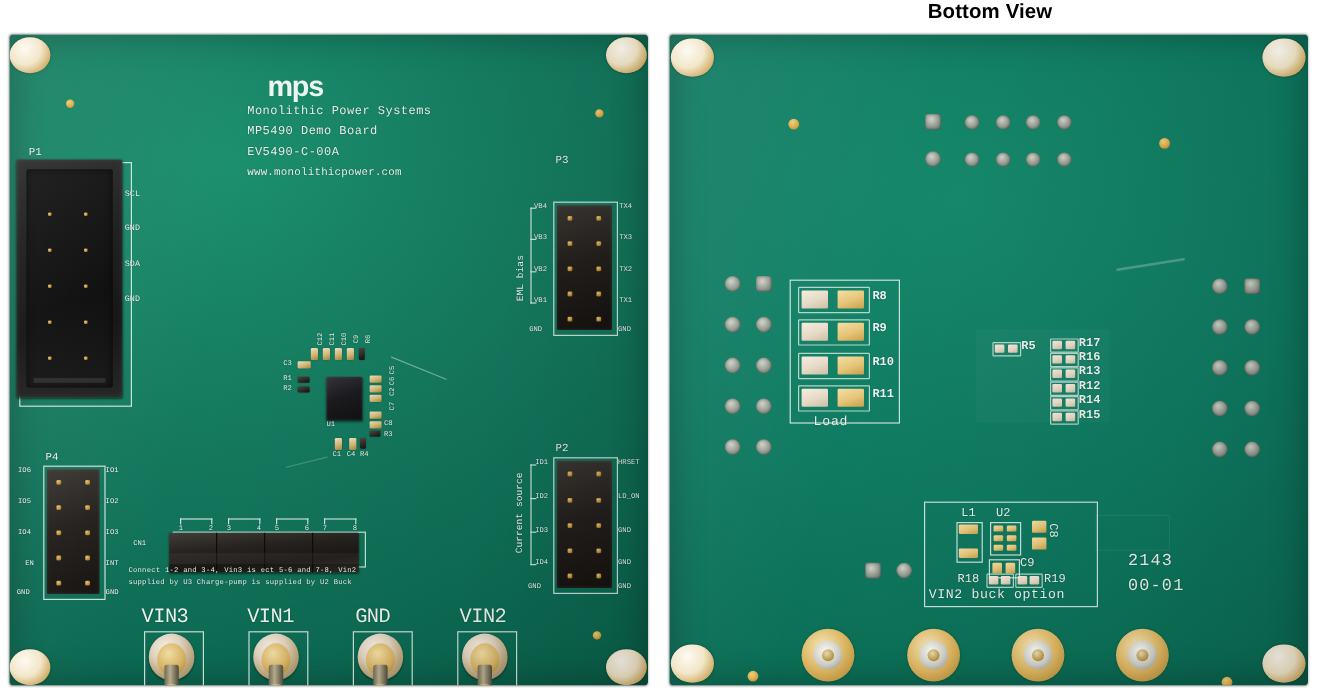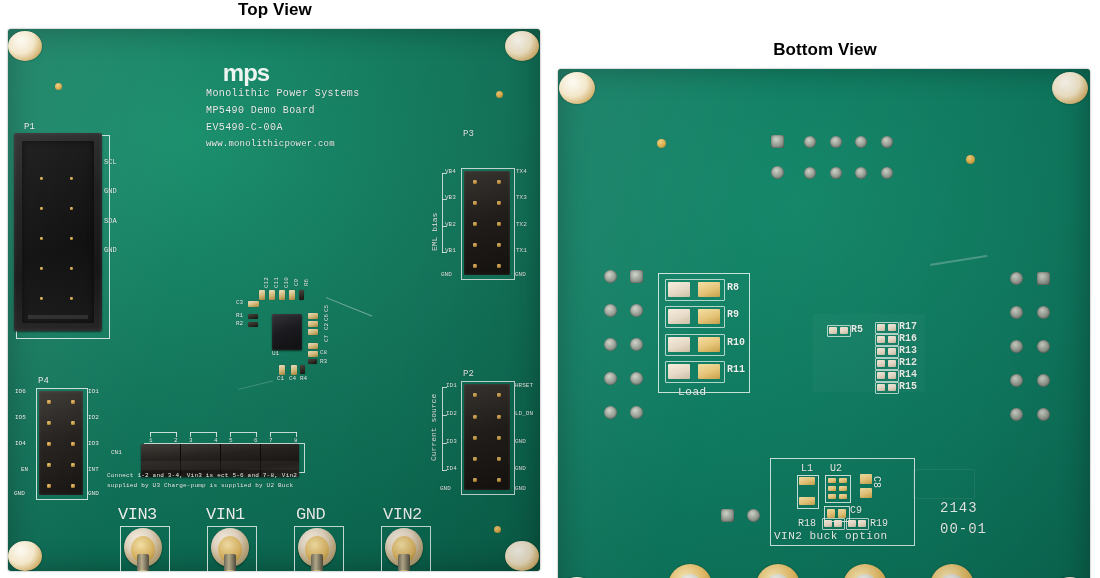--- a/index.html
+++ b/index.html
@@ -95,21 +95,20 @@
   .scratch{position:absolute;background:rgba(235,245,240,.45);border-radius:2px;
      transform-origin:0 0;}
 </style>
 </head>
 <body>
 
 <div class="figure">
 
   <div class="view" style="left:0;top:0;width:550px;height:578px;">
 
-    <div class="view-title">Top View</div>
 
     <div class="board top" style="left:8px;top:29px;width:532px;height:542px;">
 
       <div class="mhole" style="left:0px;top:2px;width:34px;height:30px;"></div>
       <div class="mhole" style="left:497px;top:2px;width:34px;height:30px;"></div>
       <div class="mhole" style="left:0px;top:512px;width:34px;height:30px;"></div>
       <div class="mhole" style="left:497px;top:512px;width:34px;height:30px;"></div>
       <div class="vpad" style="left:47px;top:54px;width:7px;height:7px;"></div>
       <div class="vpad" style="left:488px;top:62px;width:7px;height:7px;"></div>
       <div class="vpad" style="left:486px;top:497px;width:7px;height:7px;"></div>
@@ -344,21 +343,21 @@
       <div class="silkbox" style="left:373px;top:497px;width:48px;height:50px;"></div>
       <div class="sma" style="left:377px;top:499px;width:38px;height:54px;">
         <div class="body"></div>
           <div class="ring"></div>
           <div class="stem"></div>
           <div class="tip"></div>
       </div>
     </div>
   </div>
 
-  <div class="view" style="left:550px;top:0;width:550px;height:532px;margin-top:40px;">
+  <div class="view" style="left:550px;top:0;width:550px;height:532px;">
 
     <div class="view-title">Bottom View</div>
 
     <div class="board bot" style="left:8px;top:29px;width:532px;height:542px;">
 
       <div class="mhole" style="left:1px;top:3px;width:36px;height:32px;"></div>
       <div class="mhole" style="left:494px;top:3px;width:36px;height:32px;"></div>
       <div class="mhole" style="left:1px;top:508px;width:36px;height:32px;"></div>
       <div class="mhole" style="left:494px;top:508px;width:36px;height:32px;"></div>
       <div class="vpad" style="left:99px;top:70px;width:9px;height:9px;"></div>

